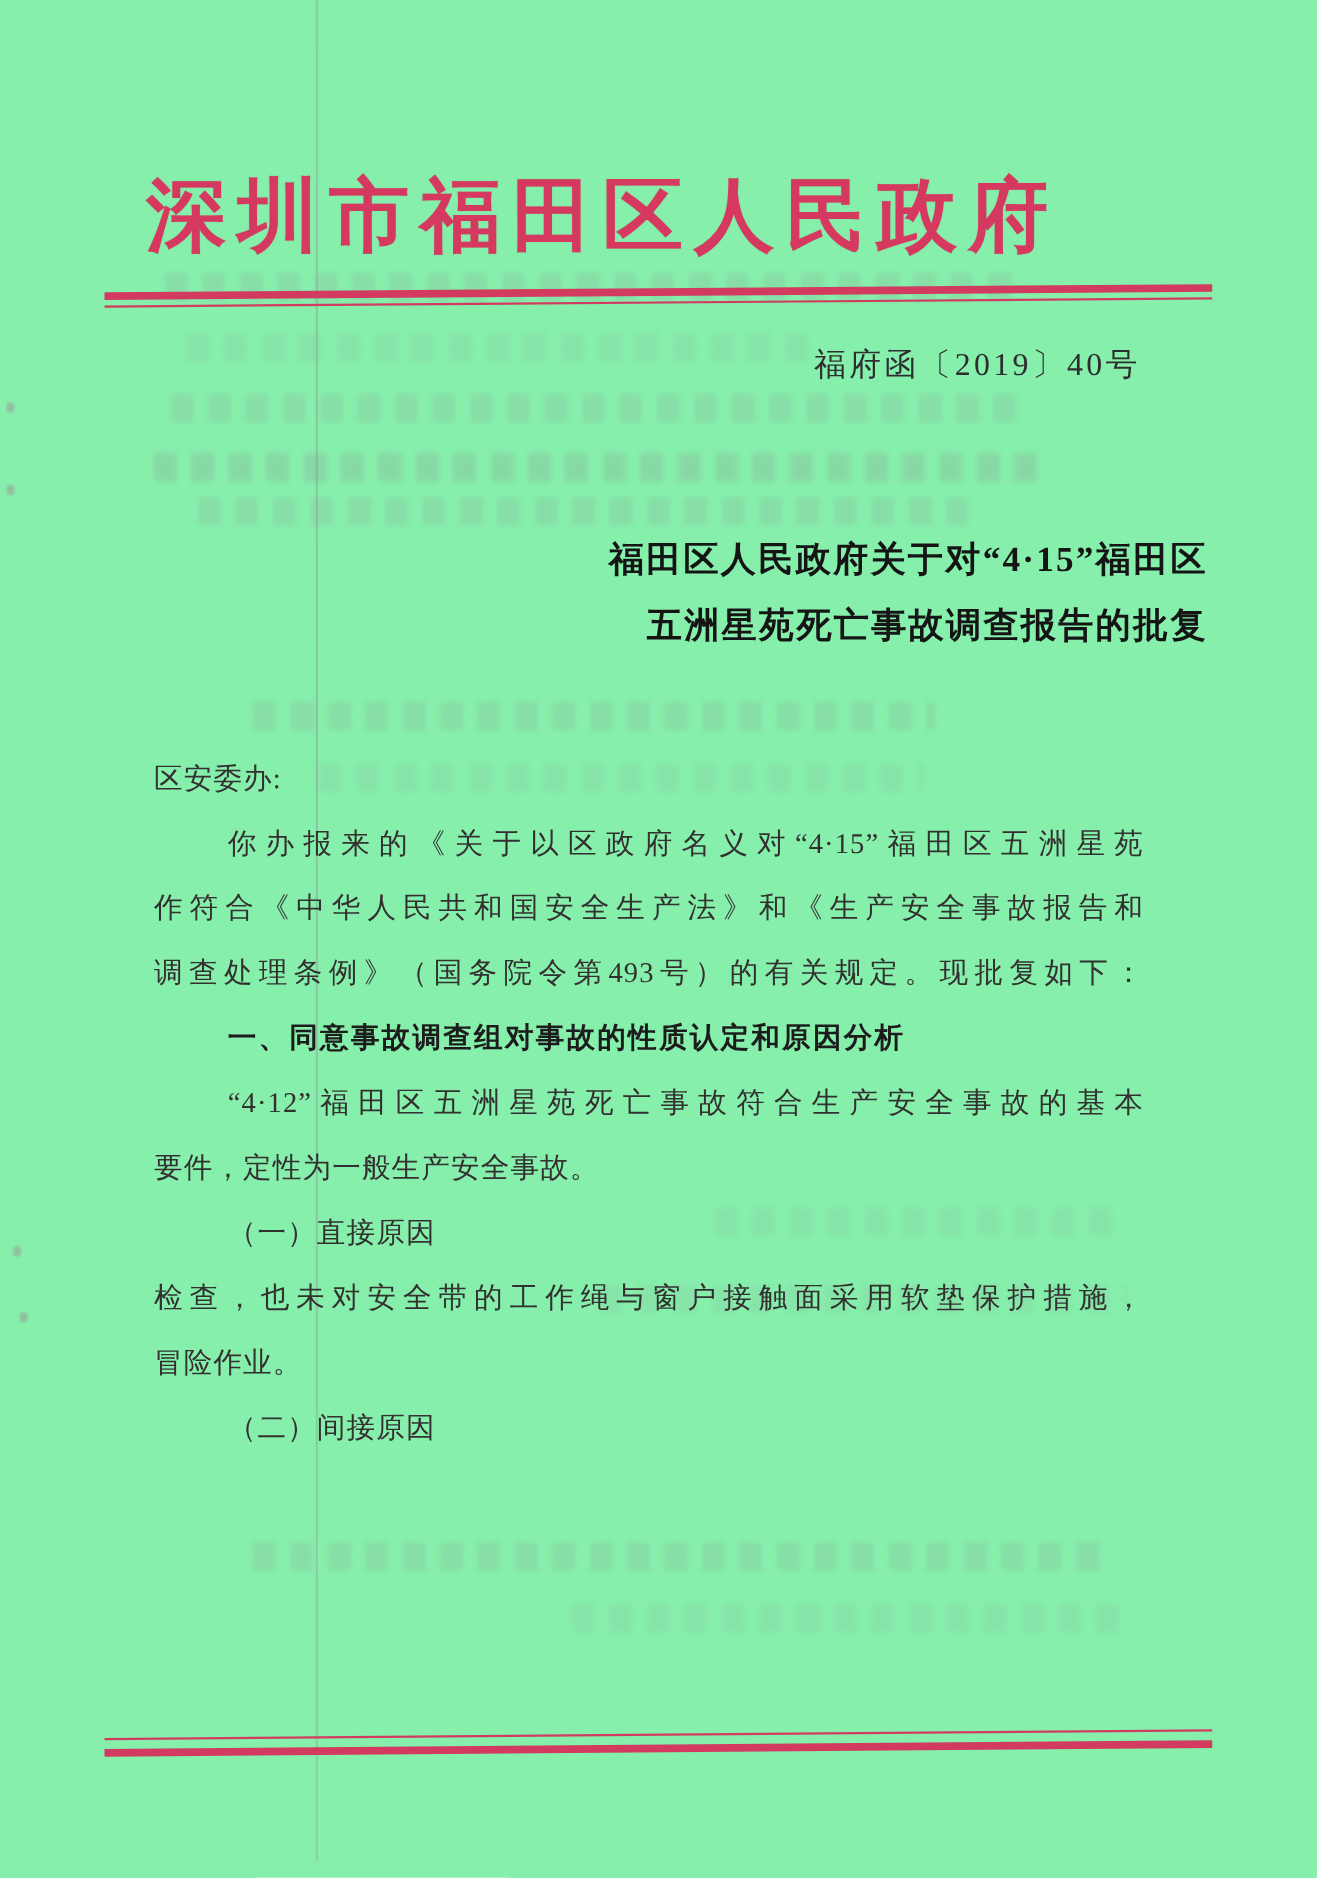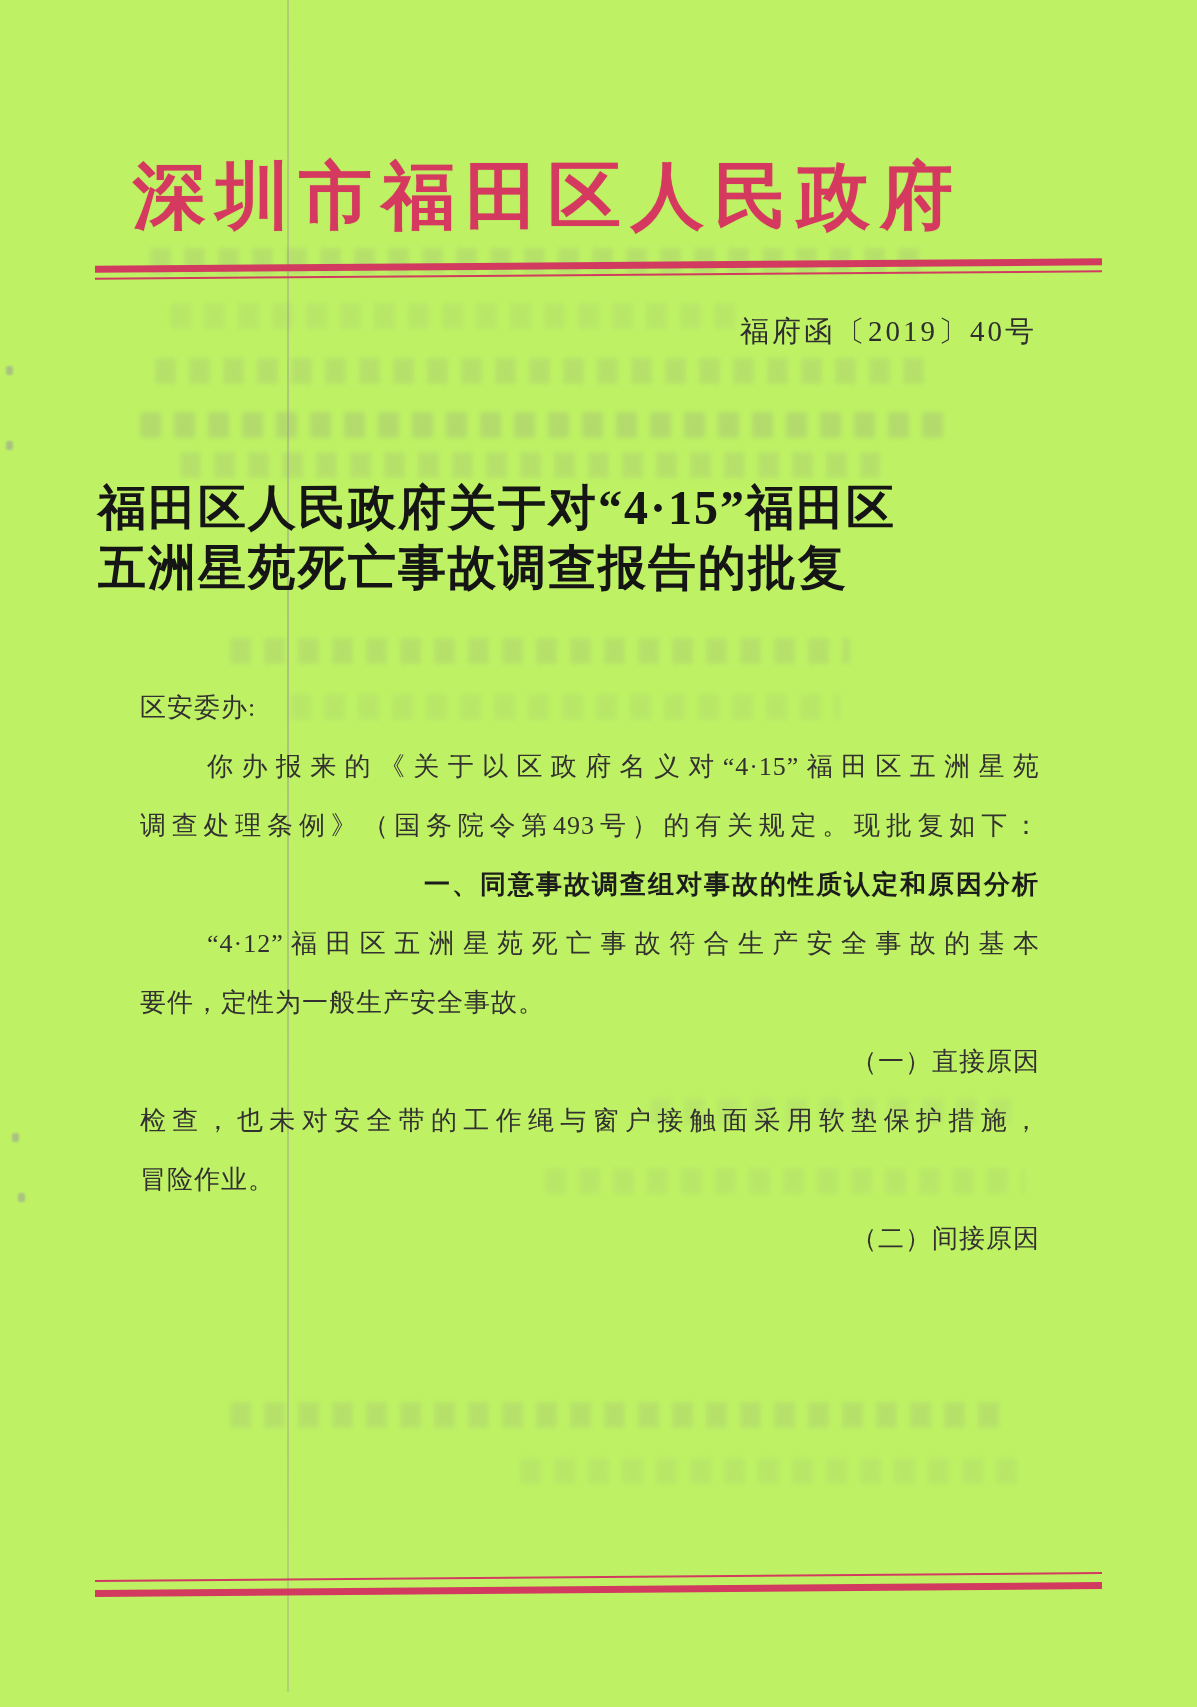--- a/index.html
+++ b/index.html
@@ -1,19 +1,19 @@
 <!DOCTYPE html>
 <html><head>
 <meta charset="utf-8">
 <style>
   html,body { margin:0; padding:0; background:#e9e9e7; }
   .page {
     position:relative;
     width:1197px; height:1707px;
-    background:#bef264;
+    background:#86efac;
     overflow:hidden;
     font-family:"Liberation Serif","DejaVu Serif",serif;
   }
   
   .crease {
     position:absolute; left:287px; top:0; width:2px; height:1692px;
     background:linear-gradient(180deg, rgba(150,150,148,.38), rgba(150,150,148,.5) 40%, rgba(150,150,148,.35));
   }
   
   .masthead {
@@ -29,31 +29,31 @@
   .rule-bot-thin  { top:1576px; height:2px; transform:rotate(-0.45deg); }
   .rule-bot-thick { top:1586px; height:7px; transform:rotate(-0.45deg); }
   
   .docnum {
     position:absolute; right:160px; top:312px;
     font-size:29px; letter-spacing:3px; color:#2e2e2e; white-space:nowrap;
   }
   
   .title {
     position:absolute; left:98px; top:478px; width:1000px;
-    text-align:left; color:#151515;
-    font-weight:bold; font-size:48px; line-height:60px; letter-spacing:2px;
+    text-align:right; color:#151515;
+    font-weight:bold; font-size:32px; line-height:60px; letter-spacing:2px;
   }
   
   .body-block {
     position:absolute; left:140px; top:678px; width:900px;
     font-size:26px; line-height:59px; color:#333130;
   }
   .bline { height:59px; white-space:nowrap; letter-spacing:1px; }
   .bline.fill { white-space:normal; text-align:justify; text-align-last:justify; }
-  .bline.ind { padding-left:67px;text-align:right; }
+  .bline.ind { padding-left:67px; }
   .bline.bold-head {
     font-family:"Liberation Sans","DejaVu Sans",sans-serif;
     font-weight:bold; color:#1c1c1c; letter-spacing:2px;
   }
   
   .ghost {
     position:absolute; height:26px; border-radius:3px;
     background:repeating-linear-gradient(90deg,#8d8d8b 0px,#8d8d8b 21px,transparent 21px,transparent 34px);
     filter:blur(2.6px);
   }
@@ -98,20 +98,21 @@
   <div class="docnum">福府函〔2019〕40号</div>
 
   <div class="title">
     <div>福田区人民政府关于对“4·15”福田区</div>
     <div>五洲星苑死亡事故调查报告的批复</div>
   </div>
 
   <div class="body-block">
     <div class="bline">区安委办:</div>
     <div class="bline ind fill">你办报来的《关于以区政府名义对“4·15”福田区五洲星苑</div>
+    <div class="bline fill">作符合《中华人民共和国安全生产法》和《生产安全事故报告和</div>
     <div class="bline fill">调查处理条例》（国务院令第493号）的有关规定。现批复如下：</div>
     <div class="bline ind bold-head">一、同意事故调查组对事故的性质认定和原因分析</div>
     <div class="bline ind fill">“4·12”福田区五洲星苑死亡事故符合生产安全事故的基本</div>
     <div class="bline">要件，定性为一般生产安全事故。</div>
     <div class="bline ind">（一）直接原因</div>
     <div class="bline fill">检查，也未对安全带的工作绳与窗户接触面采用软垫保护措施，</div>
     <div class="bline">冒险作业。</div>
     <div class="bline ind">（二）间接原因</div>
   </div>
 

